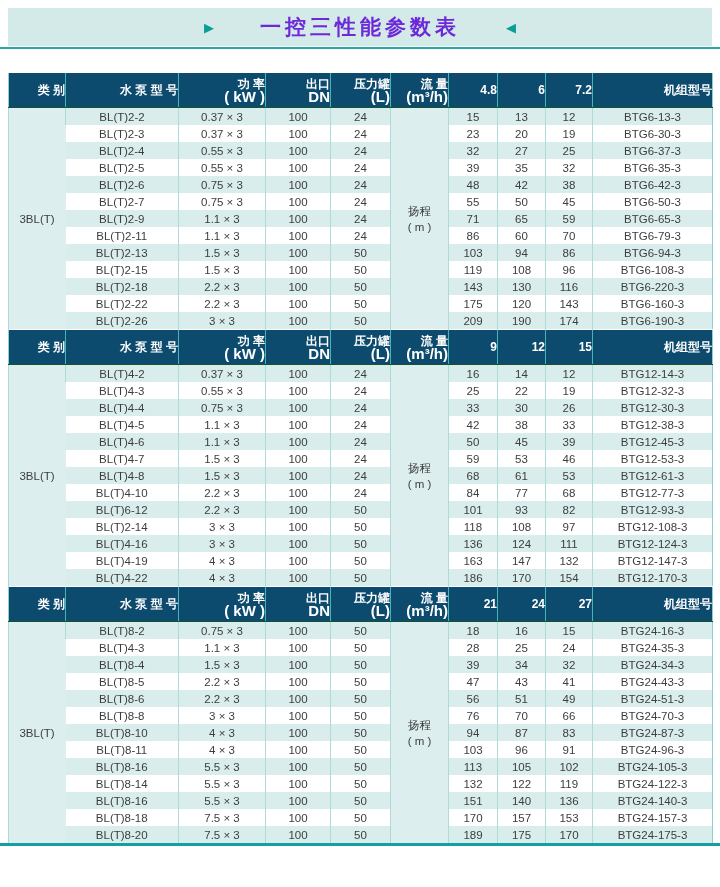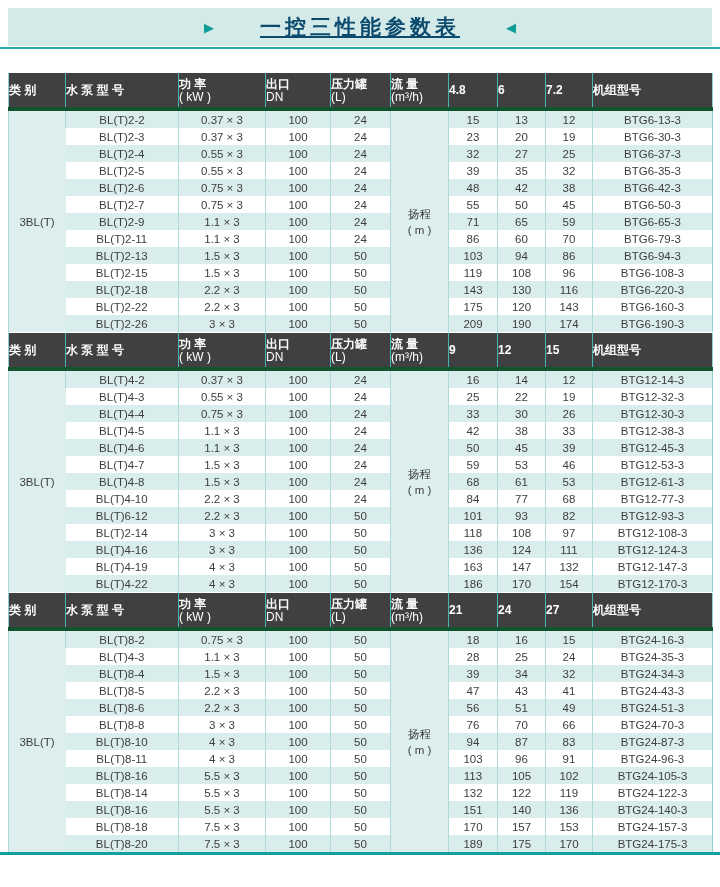--- a/index.html
+++ b/index.html
@@ -10,37 +10,37 @@
   }
   .page{width:720px;height:887px;overflow:hidden;}
   .title-bar{
     margin:8px 8px 0 8px;height:38px;background:#d3eae8;
     display:flex;align-items:center;justify-content:center;
   }
   .title-bar .arrow{color:#0d9c98;font-size:13px;line-height:1;}
   .title-bar .arrow.left{margin-right:46px;}
   .title-bar .arrow.right{margin-left:46px;}
   .title-text{
-    color:#0c4a6e;font-size:21px;font-weight:bold;letter-spacing:4px;margin:0;text-decoration:underline;
+    color:#6d28d9;font-size:21px;font-weight:bold;letter-spacing:4px;margin:0;
   }
   .title-rule{width:720px;height:2px;background:#2ba8a5;margin-top:1px;}
   .table-spacer{height:23px;}
   table.params{
     border-collapse:collapse;table-layout:fixed;
     margin:0 8px;width:704px;
     border-left:1px solid #8fd0ce;border-right:1px solid #8fd0ce;
   }
   th{
-    background:#404040;color:#ffffff;font-weight:bold;
+    background:#0c4a6e;color:#ffffff;font-weight:bold;
     font-size:12px;line-height:13px;height:34px;padding:0;
-    border-left:1px solid #45b4b5;border-top:1px solid #ffffff;border-bottom:4px solid #14532d;
-    text-align:left;vertical-align:middle;
+    border-left:1px solid #45b4b5;border-top:1px solid #ffffff;border-bottom:1px solid #14532d;
+    text-align:right;vertical-align:middle;
   }
   th:first-child{border-left:none;}
-  th .sub{font-weight:normal;font-size:12px;line-height:12px;}
+  th .sub{font-weight:bold;font-size:15px;line-height:12px;}
   td{
     font-size:11.5px;color:#3d3d3d;text-align:center;vertical-align:middle;
     height:17px;padding:0;border-left:1px solid #aedbd9;
   }
   td:first-child{border-left:none;}
   tr.alt td{background:#d9edec;}
   tr td.merged{background:#dcefee;border-left:1px solid #aedbd9;}
   td.merged .l2{margin-top:2px;}
   .bottom-rule{width:720px;height:3px;background:#14a0a2;margin-top:0;}
 </style>

